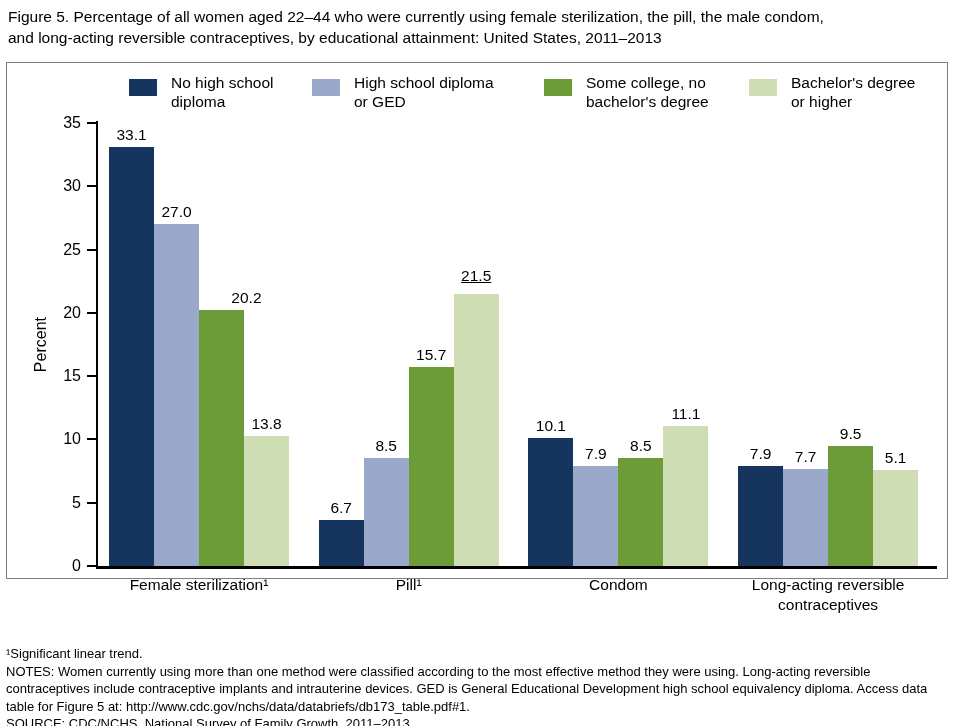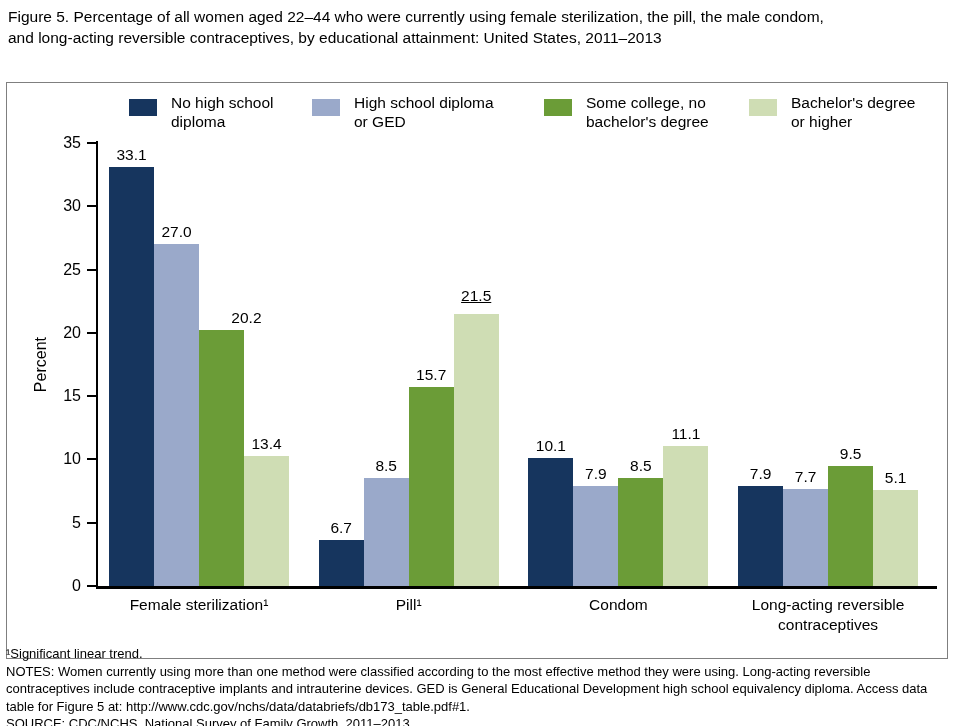--- a/index.html
+++ b/index.html
@@ -15,24 +15,23 @@
     position: absolute;
     left: 8px; top: 6px;
     width: 944px;
     font-size: 15.5px;
     line-height: 21px;
     white-space: pre-line;
   }
   .chart-box {
     position: absolute;
     left: 6px; top: 62px;
-    width: 942px; height: 577px;
+    width: 942px; height: 517px;
     border: 1px solid #7f7f7f;
     background: #ffffff;
-    margin-top: 20px;
   }
   .legend-item {
     position: absolute;
     top: 10px;
     display: flex;
     align-items: flex-start;
   }
   .legend-swatch {
     width: 28px; height: 17px;
     margin-top: 6px;
@@ -157,21 +156,21 @@
     <div class="y-tick-label" style="top: 114.286px;">30</div>
     <div class="y-tick" style="left: 80px; top: 59px;"></div>
     <div class="y-tick-label" style="top: 51px;">35</div>
     <div class="bar" style="left: 102px; top: 84.0486px; width: 45px; height: 418.951px; background: rgb(22, 53, 94);"></div>
     <div class="bar-value-label" style="left: 84.5px; top: 63.0486px;">33.1</div>
     <div class="bar" style="left: 147px; top: 161.257px; width: 45px; height: 341.743px; background: rgb(154, 169, 202);"></div>
     <div class="bar-value-label" style="left: 129.5px; top: 140.257px;">27.0</div>
     <div class="bar" style="left: 192px; top: 247.326px; width: 45px; height: 255.674px; background: rgb(107, 156, 55);"></div>
     <div class="bar-value-label" style="left: 174.5px; top: 226.326px; text-align: right;">20.2</div>
     <div class="bar" style="left: 237px; top: 372.631px; width: 45px; height: 130.369px; background: rgb(207, 221, 180);"></div>
-    <div class="bar-value-label" style="left: 219.5px; top: 351.631px;">13.4</div>
+    <div class="bar-value-label" style="left: 219.5px; top: 351.631px;">13.8</div>
     <div class="x-cat-label" style="left: 62px; width: 260px;"><span style="display: inline-block; max-width: 215px;">Female sterilization¹</span></div>
     <div class="bar" style="left: 311.7px; top: 457.434px; width: 45px; height: 45.5657px; background: rgb(22, 53, 94);"></div>
     <div class="bar-value-label" style="left: 294.2px; top: 436.434px;">6.7</div>
     <div class="bar" style="left: 356.7px; top: 395.414px; width: 45px; height: 107.586px; background: rgb(154, 169, 202);"></div>
     <div class="bar-value-label" style="left: 339.2px; top: 374.414px;">8.5</div>
     <div class="bar" style="left: 401.7px; top: 304.283px; width: 45px; height: 198.717px; background: rgb(107, 156, 55);"></div>
     <div class="bar-value-label" style="left: 384.2px; top: 283.283px;">15.7</div>
     <div class="bar" style="left: 446.7px; top: 230.871px; width: 45px; height: 272.129px; background: rgb(207, 221, 180);"></div>
     <div class="bar-value-label" style="left: 429.2px; top: 204px; text-decoration: underline;">21.5</div>
     <div class="x-cat-label" style="left: 271.7px; width: 260px;"><span style="display: inline-block; max-width: 215px;">Pill¹</span></div>

